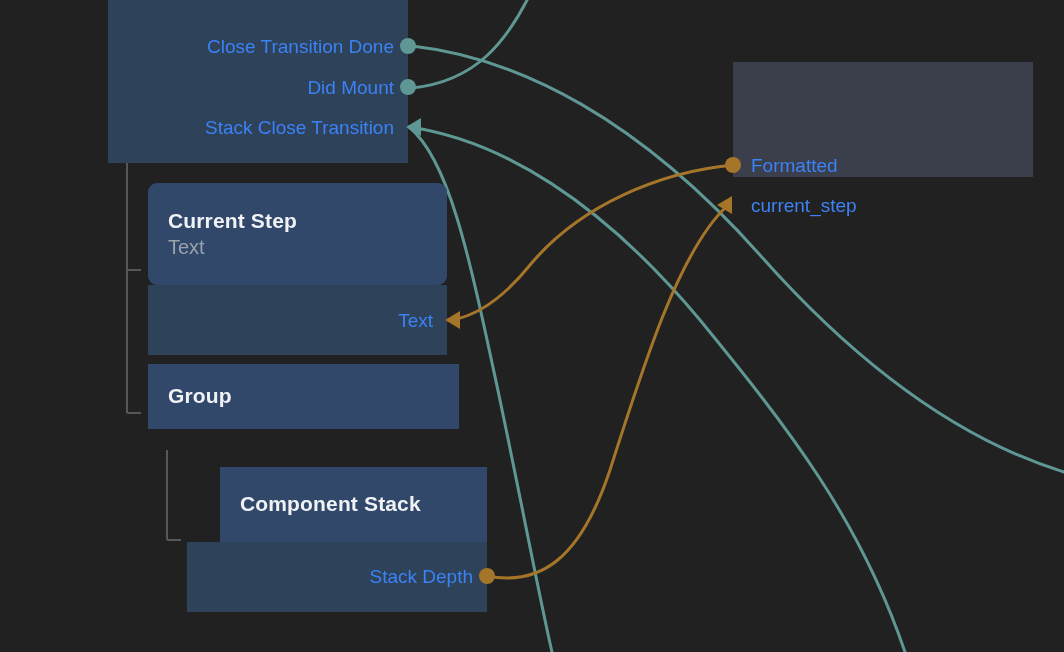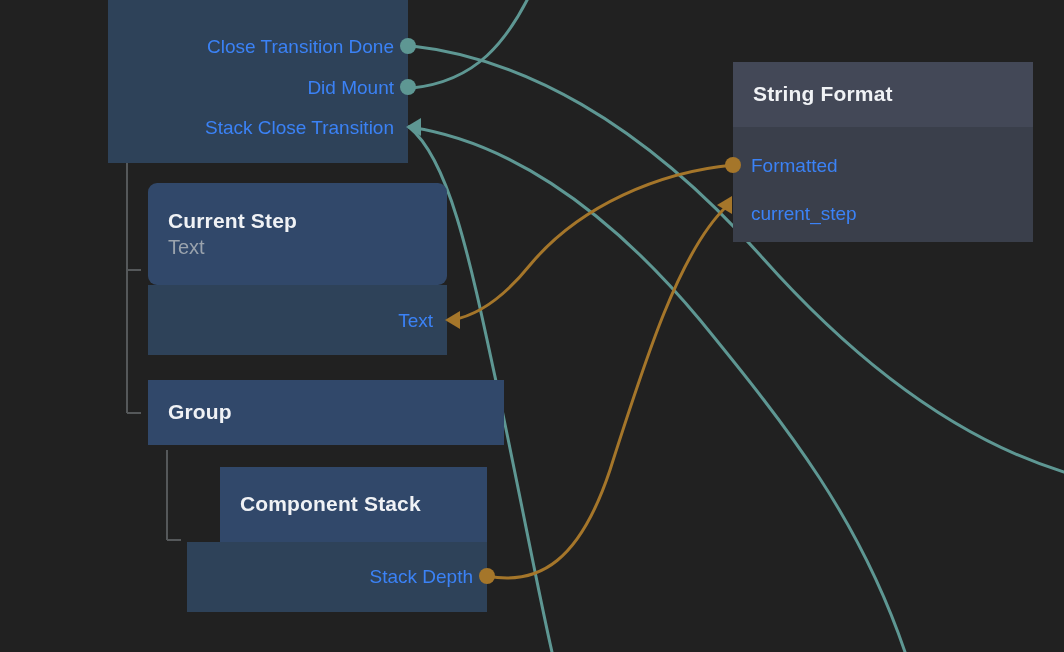--- a/index.html
+++ b/index.html
@@ -153,44 +153,41 @@
       <div class="node node-blue" style="left: 148px; top: 183px; width: 299px; height: 172px;">
         <div class="node-header" style="height: 102px; border-radius: 9px;">
           <div class="node-title">Current Step</div>
           <div class="node-subtitle">Text</div>
         </div>
         <div class="node-body" style="height: 70px;"></div>
         <div class="port-row out-right" style="top: 124px;">
           <span class="port-label">Text</span>
         </div>
       </div>
-      <div class="node node-blue" style="left: 148px; top: 380px; width: 356px; height: 65px;">
+      <div class="node node-blue" style="left: 148px; top: 364px; width: 311px; height: 65px;">
         <div class="node-header" style="height: 65px;">
           <div class="node-title">Group</div>
         </div>
         <div class="node-body" style="height: 0px;"></div>
       </div>
       <div class="node node-blue" style="left: 187px; top: 467px; width: 300px; height: 145px;">
         <div class="node-header" style="height: 75px; margin-left: 33px;">
           <div class="node-title">Component Stack</div>
         </div>
         <div class="node-body" style="height: 70px;"></div>
         <div class="port-row out-right" style="top: 96px;">
           <span class="port-label">Stack Depth</span>
         </div>
       </div>
       <div class="node node-gray" style="left: 733px; top: 62px; width: 300px; height: 180px;">
-        <div class="node-header" style="height: 65px;">
-          <div class="node-title">String Format</div>
-        </div>
         <div class="node-body" style="height: 115px;"></div>
         <div class="port-row in-left" style="top: 90px;">
           <span class="port-label">Formatted</span>
         </div>
-        <div class="port-row in-left" style="top: 138px;">
+        <div class="port-row in-left" style="top: 130px;">
           <span class="port-label">current_step</span>
         </div>
       </div>
     </div>
 
   <div id="marker-layer">
       <div class="marker dot" style="left: 400px; top: 38px; background: rgb(94, 151, 147);"></div>
       <div class="marker dot" style="left: 400px; top: 79px; background: rgb(94, 151, 147);"></div>
       <div class="marker arrow-left" style="border-right-color: rgb(94, 151, 147); left: 406px; top: 118px;"></div>
       <div class="marker arrow-left" style="border-right-color: rgb(165, 118, 42); left: 445px; top: 311px;"></div>

